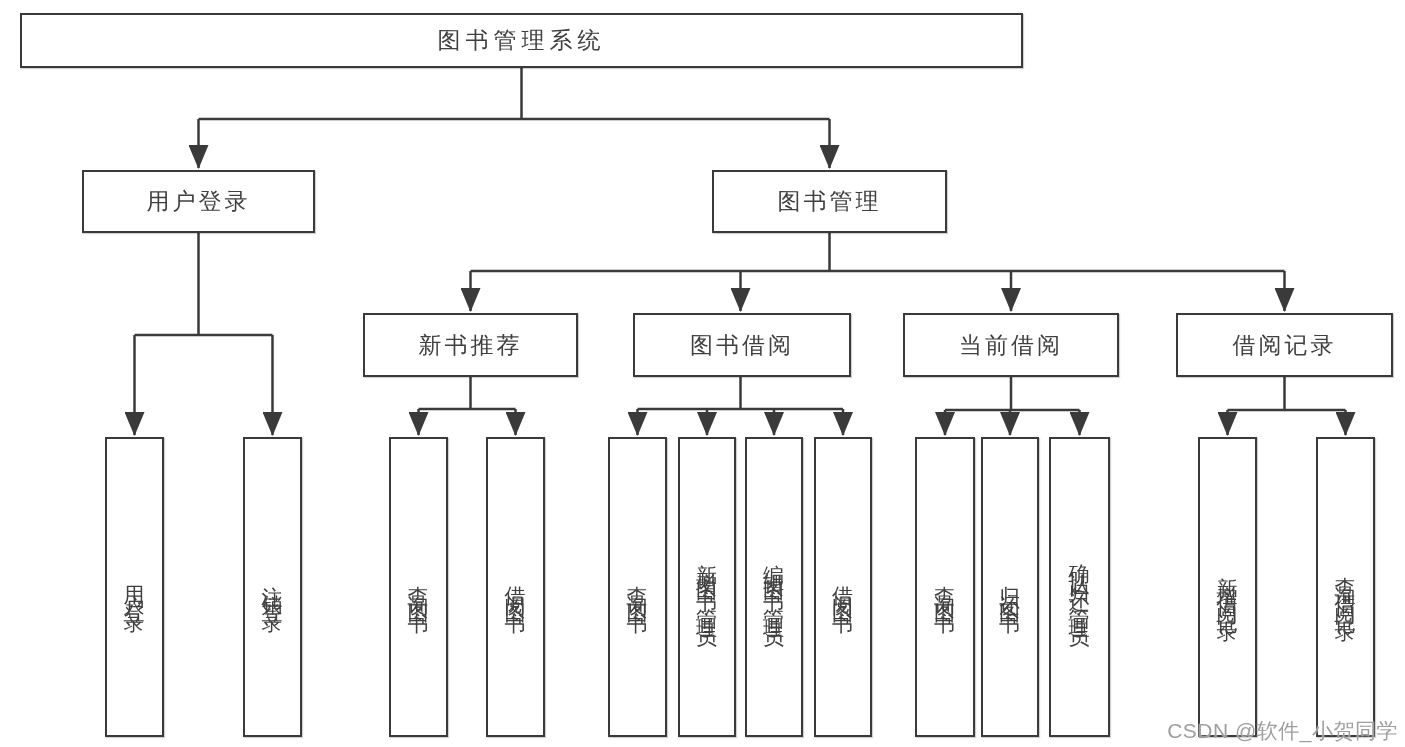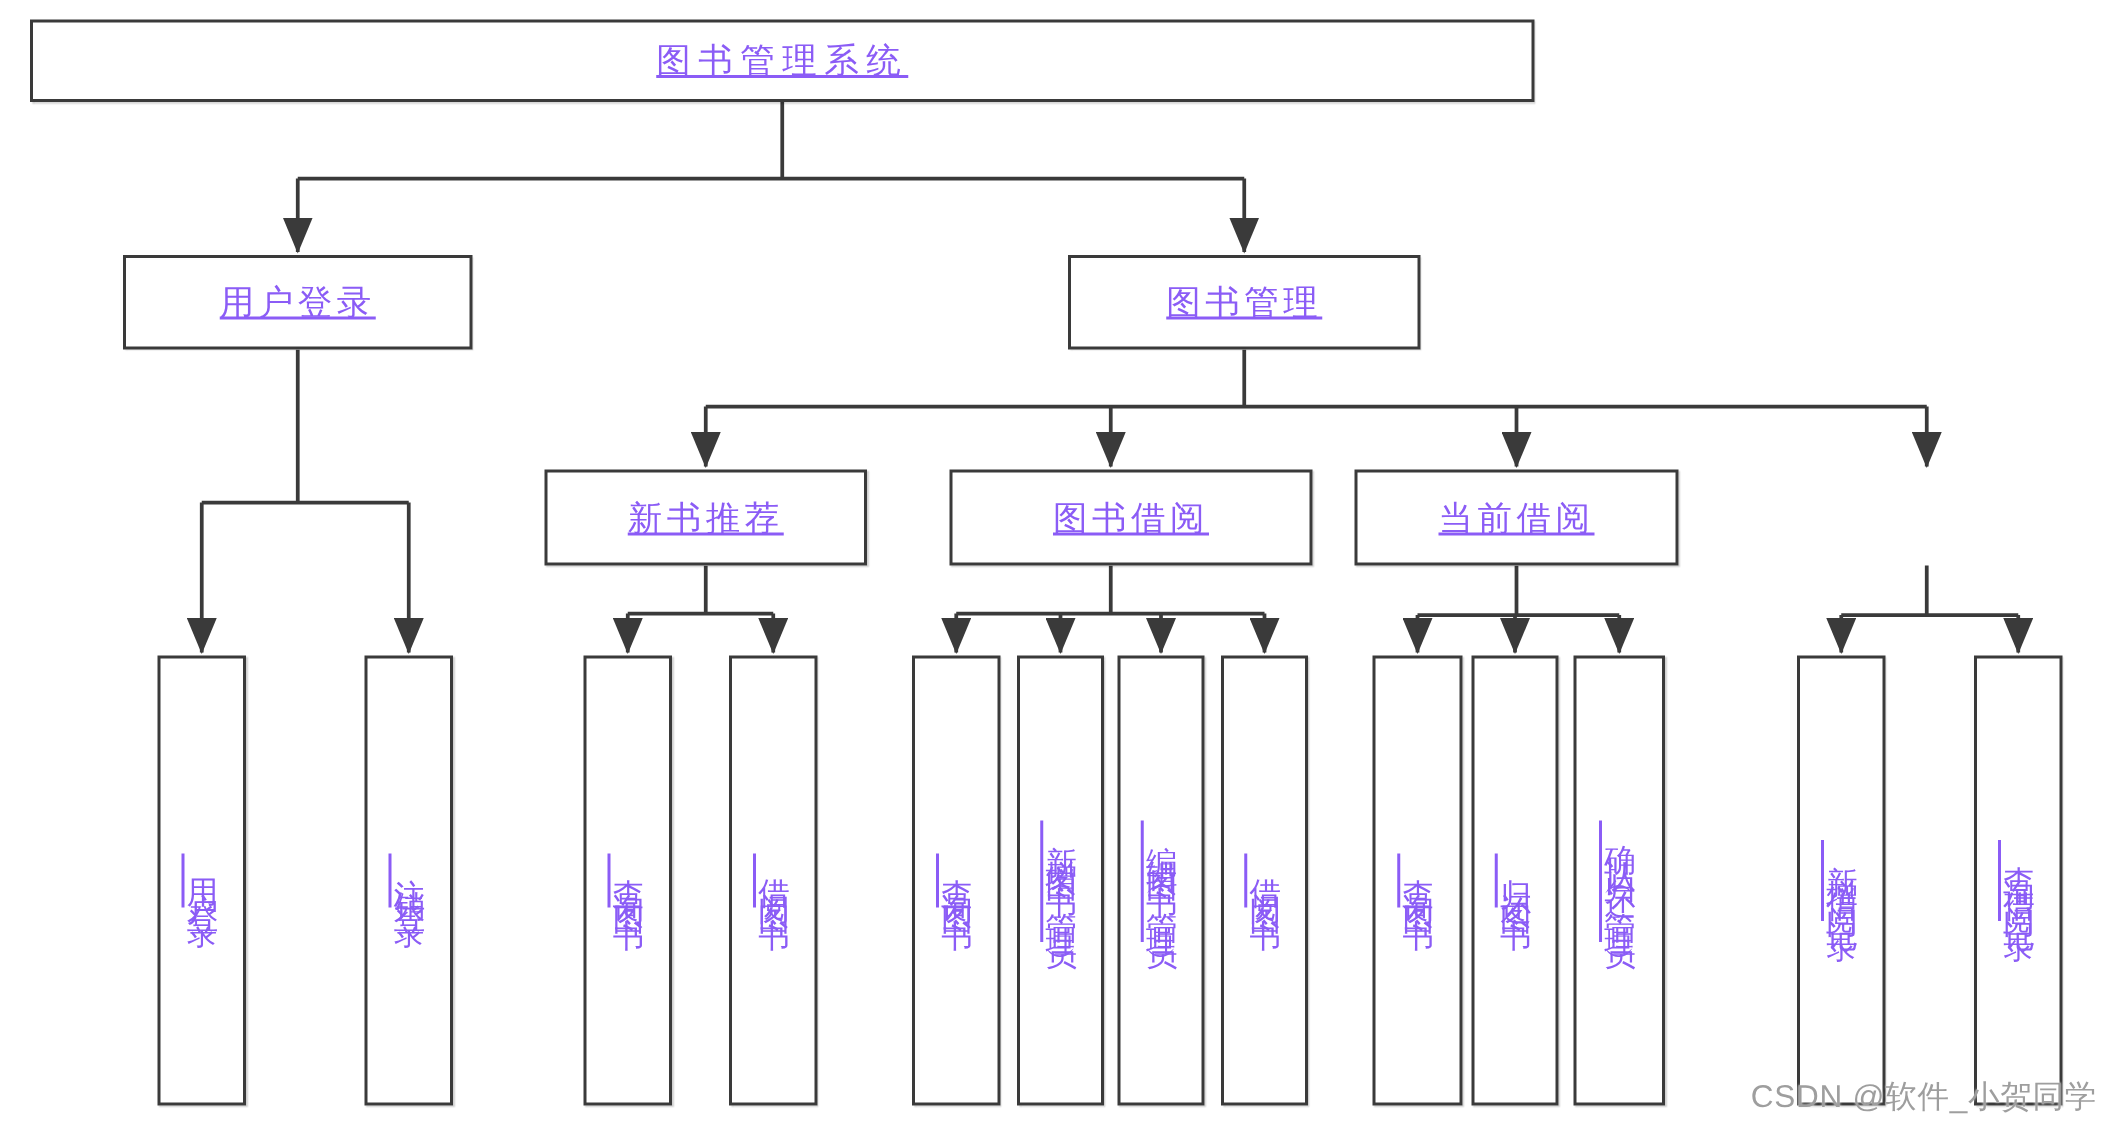--- a/index.html
+++ b/index.html
@@ -9,28 +9,27 @@
     height: 747px;
     background: #ffffff;
     font-family: "Liberation Sans", sans-serif;
     overflow: hidden;
   }
   .box {
     position: absolute;
     box-sizing: border-box;
     border: 2.5px solid #3a3a3a;
     background: #ffffff;
-    color: #8b5cf6;
+    color: #404040;
     display: flex;
     align-items: center;
     justify-content: center;
     text-align: center;
     box-shadow: 1px 1px 1px rgba(0,0,0,0.18);
     z-index: 2;
-    text-decoration: underline;
   }
   .hlabel { font-size: 23px; letter-spacing: 3px; }
   .title  { font-size: 23px; letter-spacing: 5px; }
   .vbox {
     writing-mode: vertical-lr;
     text-orientation: mixed;
     font-size: 21px;
     letter-spacing: 9px;
     line-height: 1;
   }
@@ -101,22 +100,23 @@
       <path d="M1345.5 410 V435" marker-end="url(#arrow)"></path>
     </g>
   </svg>
 
   <div class="box title" style="left:20px; top:13px; width:1003px; height:55px;">图书管理系统</div>
 
   <div class="box hlabel" style="left:82px; top:170px; width:233px; height:63px;">用户登录</div>
   <div class="box hlabel" style="left:363px; top:313px; width:215px; height:64px;">新书推荐</div>
 
   <div class="box hlabel" style="left:712px; top:170px; width:235px; height:63px;">图书管理</div>
-  <div class="box hlabel" style="left:633px; top:313px; width:242px; height:64px;">图书借阅</div>
+  <div class="box hlabel" style="left:633px; top:313px; width:218px; height:64px;">图书借阅</div>
   <div class="box hlabel" style="left:903px; top:313px; width:216px; height:64px;">当前借阅</div>
+  <div class="box hlabel" style="left:1176px; top:313px; width:217px; height:64px;">借阅记录</div>
 
   <div class="box vbox" style="left:105px; top:437px; width:59px; height:300px;">用户登录</div>
   <div class="box vbox" style="left:243px; top:437px; width:59px; height:300px;">注销登录</div>
 
   <div class="box vbox" style="left:389px; top:437px; width:59px; height:300px;">查询图书</div>
   <div class="box vbox" style="left:486px; top:437px; width:59px; height:300px;">借阅图书</div>
 
   <div class="box vbox" style="left:608px; top:437px; width:59px; height:300px;">查询图书</div>
   <div class="box vbox" style="left:678px; top:437px; width:58px; height:300px;">新增图书（管理员）</div>
   <div class="box vbox" style="left:745px; top:437px; width:58px; height:300px;">编辑图书（管理员）</div>

